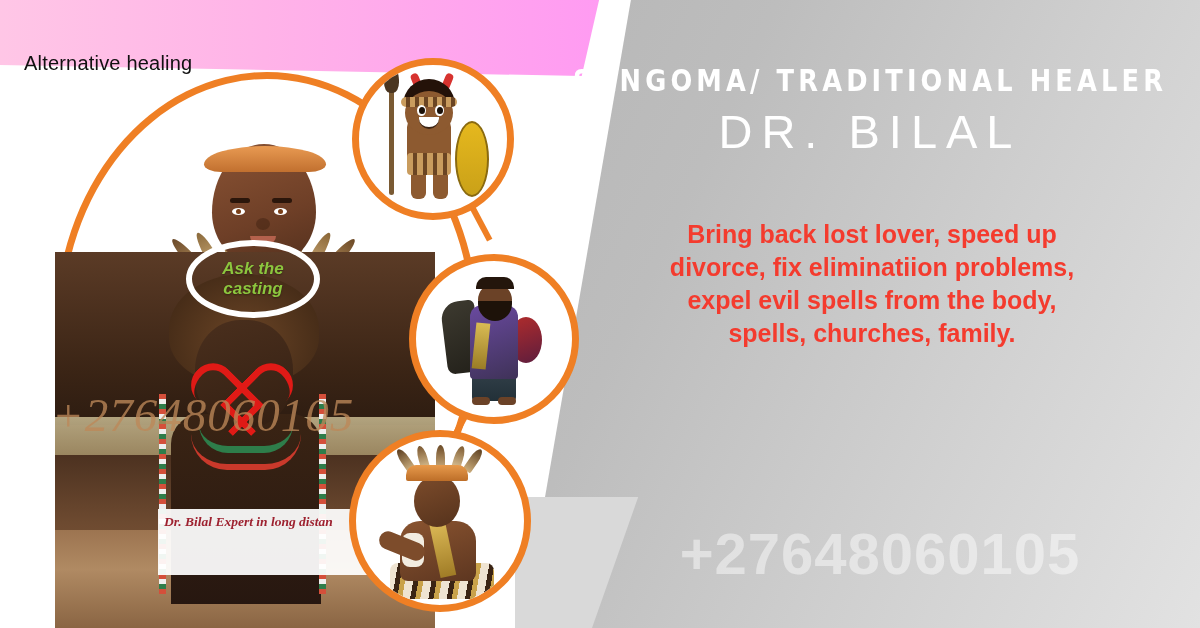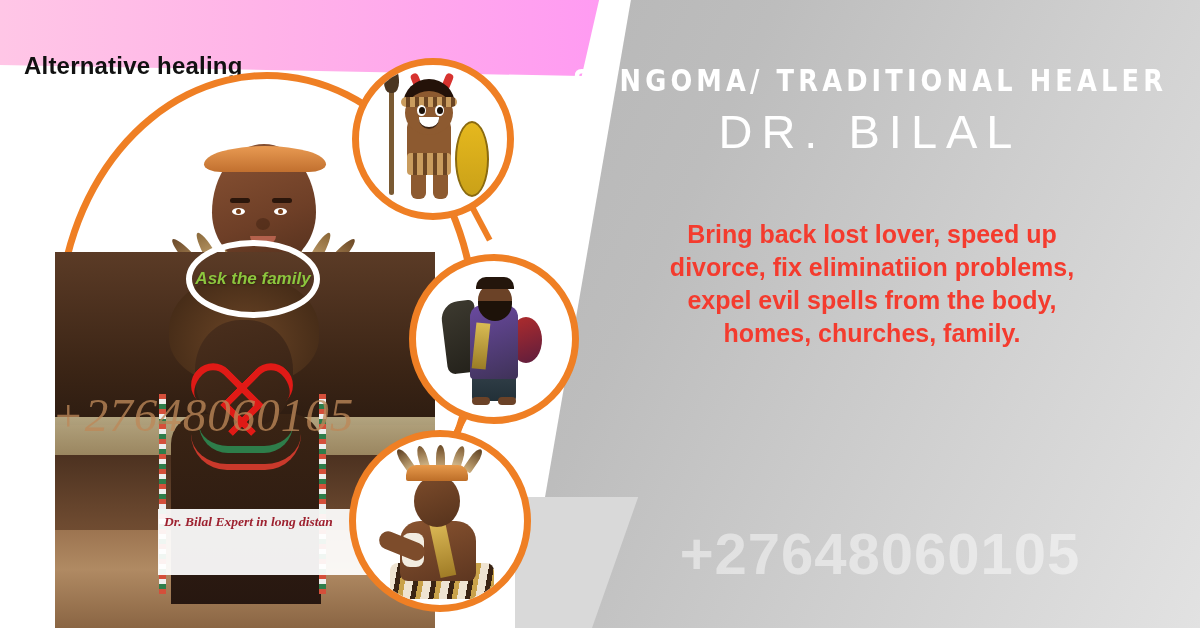--- a/index.html
+++ b/index.html
@@ -53,21 +53,21 @@
     position:absolute;top:440px;left:46px;width:580px;text-align:center;
     color:#151515;font-size:30px;font-weight:700;line-height:1.33;
   }
   .watermark-r{
     position:absolute;top:520px;left:40px;width:600px;text-align:center;
     color:rgba(255,255,255,.46);font-size:58px;font-weight:700;letter-spacing:1px;
   }
 
   
   .alt-heading{
-    position:absolute;left:24px;top:52px;font-size:24px;font-weight:700;color:#111;
+    position:absolute;left:24px;top:52px;font-size:20px;font-weight:400;color:#111;
     letter-spacing:.2px;
   }
   .big-arc{
     position:absolute;left:55px;top:72px;width:410px;height:500px;
     border:7px solid #ef7f24;border-radius:50%;
     clip-path:polygon(0 0,100% 0,100% 100%,0 100%);
   }
 
   
   .portrait{position:absolute;left:176px;top:96px;width:190px;height:190px;}
@@ -272,21 +272,21 @@
       <div class="ph-face"></div>
       <div class="ph-neck-bead"></div>
       <div class="ph-neck-bead2"></div>
       <div class="ph-bead" style="left:8px;top:120px;height:200px;"></div>
       <div class="ph-bead" style="left:168px;top:120px;height:200px;"></div>
     </div>
   </div>
 
   <div class="heart"></div>
 
-  <div class="bubble">Ask the family</div>
+  <div class="bubble">Ask the casting</div>
 
   <div class="wm-left">+27648060105</div>
 
   <div class="caption">
     <div>Dr. Bilal Expert in long distan</div>
   </div>
 
   <div class="connector" style="left:470px;top:200px;width:42px;transform:rotate(62deg);"></div>
   <div class="connector" style="left:470px;top:404px;width:42px;transform:rotate(118deg);"></div>
 
@@ -337,21 +337,21 @@
   </div>
 
   <div class="r-col">
     <div class="kicker">SANGOMA/ TRADITIONAL HEALER</div>
     <div class="bigname">DR. BILAL</div>
 
     <div class="redblock">
       <div>Bring back lost lover, speed up</div>
       <div>divorce, fix eliminatiion problems,</div>
       <div>expel evil spells from the body,</div>
-      <div>homes, churches, family.</div>
+      <div>spells, churches, family.</div>
     </div>
 
     <div class="blackblock">
     </div>
 
     <div class="watermark-r">+27648060105</div>
   </div>
 
 </div>
 

